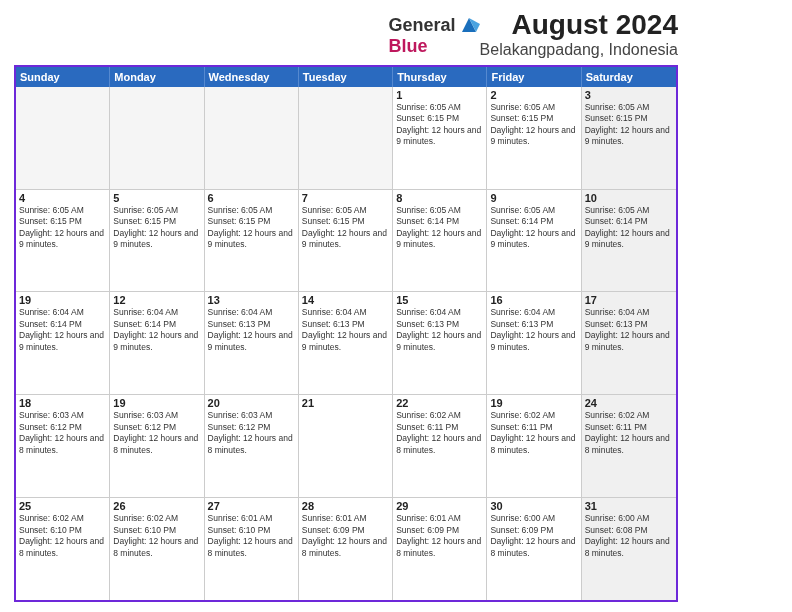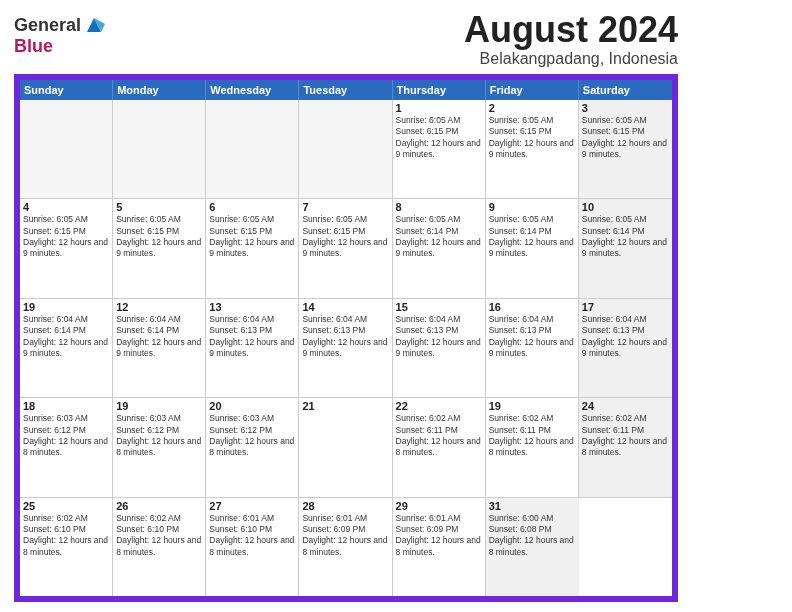--- a/index.html
+++ b/index.html
@@ -9,20 +9,21 @@
       width: 792px;
       height: 612px;
       overflow: hidden;
     }
     .page {
       width: 692px;
       height: 612px;
       padding: 10px 14px 10px 14px;
       display: flex;
       flex-direction: column;
+      align-items: flex-end;
     }
     .header {
       display: flex;
       justify-content: space-between;
       align-items: flex-start;
       margin-bottom: 6px;
     }
     .logo {
       display: flex;
       flex-direction: column;
@@ -45,34 +46,34 @@
     }
     .logo-icon {
       width: 22px;
       height: 22px;
       margin-left: 2px;
     }
     .title-block {
       text-align: right;
     }
     .month-year {
-      font-size: 36px;
+      font-size: 28px;
       font-weight: bold;
       color: #222;
       line-height: 1.1;
     }
     .location {
       font-size: 16px;
       color: #444;
     }
     .calendar {
       flex: 1;
       display: flex;
       flex-direction: column;
-      border: 6px solid #6d28d9;
+      border: 2px solid #6d28d9;
     }
     .cal-header-row {
       display: grid;
       grid-template-columns: repeat(7, 1fr);
       background: #2a6abf;
     }
     .cal-header-cell {
       color: #fff;
       font-weight: bold;
       font-size: 11px;
@@ -356,20 +357,27 @@
 Daylight: 12 hours
 and 8 minutes.</div>
           </div>
           <div class="cal-cell">
             <div class="day-num">29</div>
             <div class="day-info">Sunrise: 6:01 AM
 Sunset: 6:09 PM
 Daylight: 12 hours
 and 8 minutes.</div>
           </div>
+          <div class="cal-cell">
+            <div class="day-num">30</div>
+            <div class="day-info">Sunrise: 6:00 AM
+Sunset: 6:09 PM
+Daylight: 12 hours
+and 8 minutes.</div>
+          </div>
           <div class="cal-cell shaded">
             <div class="day-num">31</div>
             <div class="day-info">Sunrise: 6:00 AM
 Sunset: 6:08 PM
 Daylight: 12 hours
 and 8 minutes.</div>
           </div>
         </div>
       </div>
   </div>

